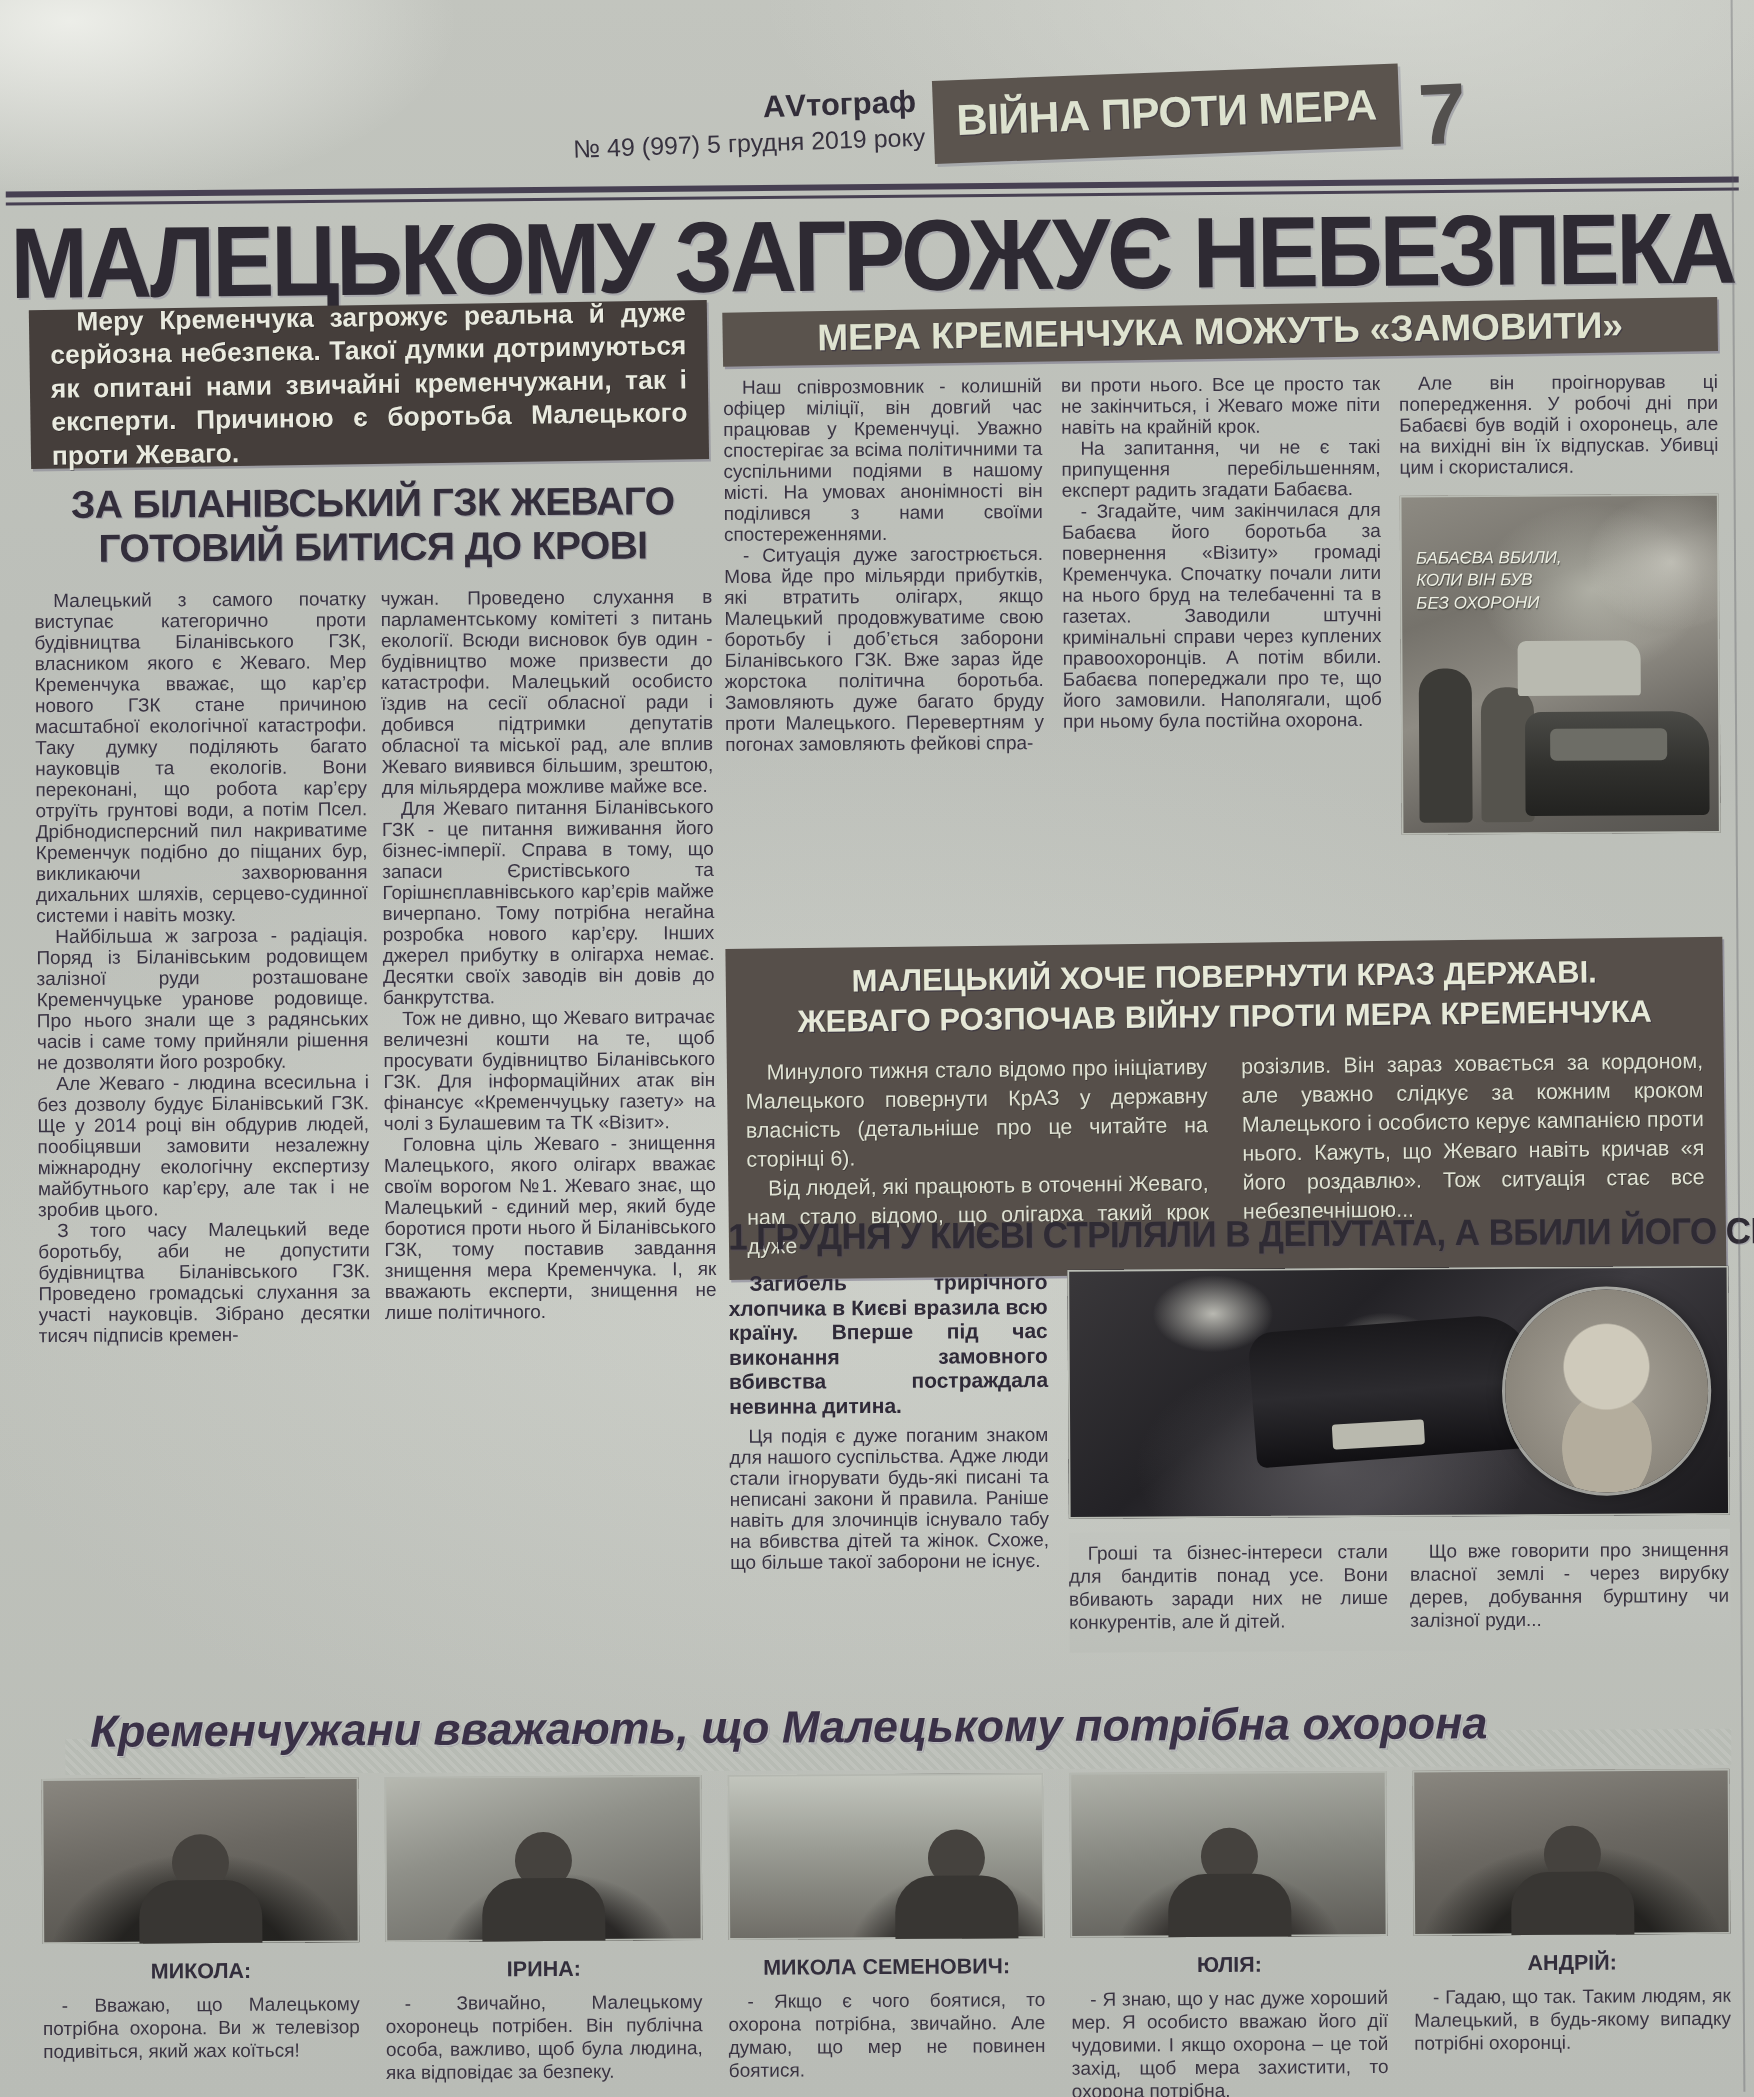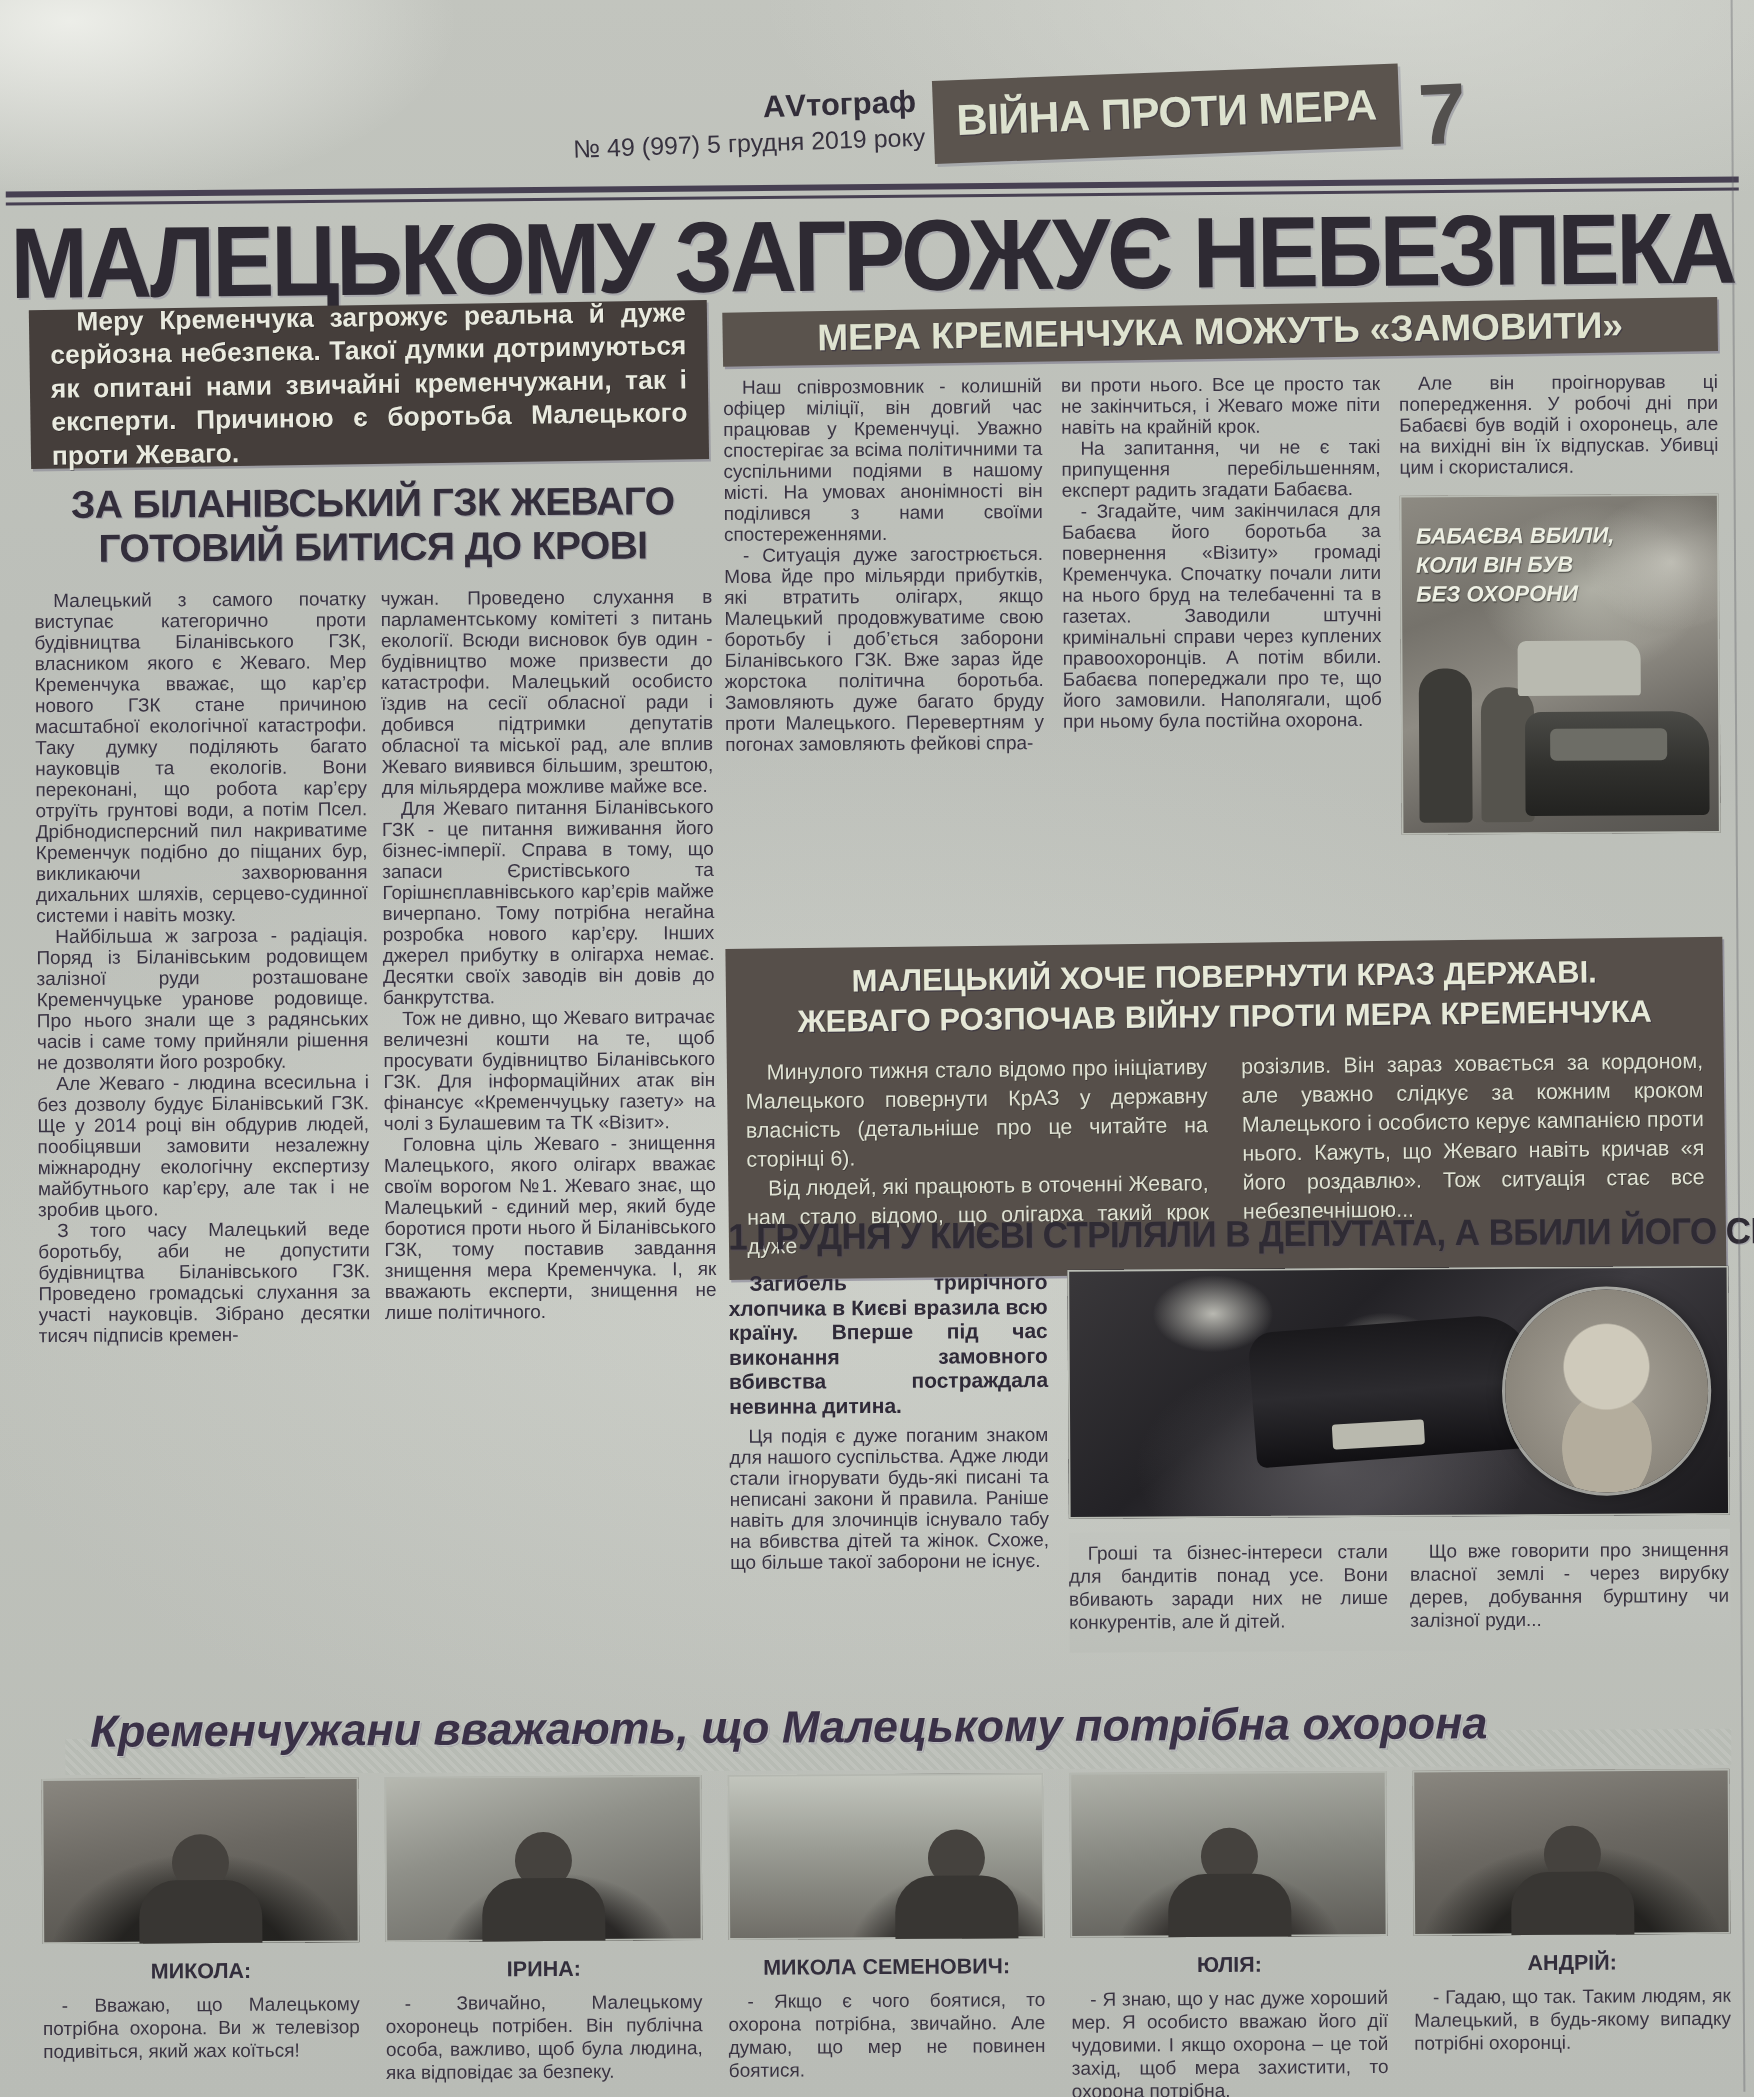--- a/index.html
+++ b/index.html
@@ -63,21 +63,21 @@
   .zam-cols{position:absolute;left:727px;top:376px;width:997px;display:flex;gap:19px;}
   .zam-col{width:319px;}
   .photo-babaev{
     position:relative;width:319px;height:339px;margin-top:18.4px;
     background:
       radial-gradient(ellipse 123px 98px at 85% 20%, rgba(235,235,225,.55), rgba(235,235,225,0) 70%),
       radial-gradient(ellipse 160px 123px at 60% 28%, rgba(225,228,215,.5), rgba(225,228,215,0) 70%),
       linear-gradient(160deg,#8e8b83 0%,#75726b 30%,#8f8c84 52%,#64615c 78%,#55534f 100%);
     box-shadow:0 0 0 1.8px #b9bcb4 inset;
   }
-  .photo-babaev .caption{position:absolute;left:16px;top:27px;font-size:22px;font-weight:700;font-style:italic;
+  .photo-babaev .caption{position:absolute;left:16px;top:52px;font-size:17px;font-weight:400;font-style:italic;
     color:#eef0e4;line-height:1.3;white-space:pre-line;text-shadow:0.6px 1.2px 1.2px rgba(30,30,28,.6);}
   .photo-babaev .car{position:absolute;right:11px;bottom:18.4px;width:184px;height:104px;background:
     linear-gradient(180deg,#4a4a46 0%,#30302d 55%,#222220 100%);border-radius:16px 37px 6.1px 6.1px;}
   .photo-babaev .car::after{content:"";position:absolute;left:24.6px;top:17px;width:117px;height:32px;
     background:#6d6d66;border-radius:6.1px;}
   .photo-babaev .fig1,.photo-babaev .fig2{position:absolute;bottom:12.3px;width:53px;height:154px;
     background:#3c3b37;border-radius:24.6px 24.6px 4.9px 4.9px;}
   .photo-babaev .fig1{left:18.4px;}
   .photo-babaev .fig2{left:80px;height:135px;background:#55534d;}
   .photo-babaev .van{position:absolute;left:117px;top:146px;width:123px;height:55px;background:#b9bab0;

